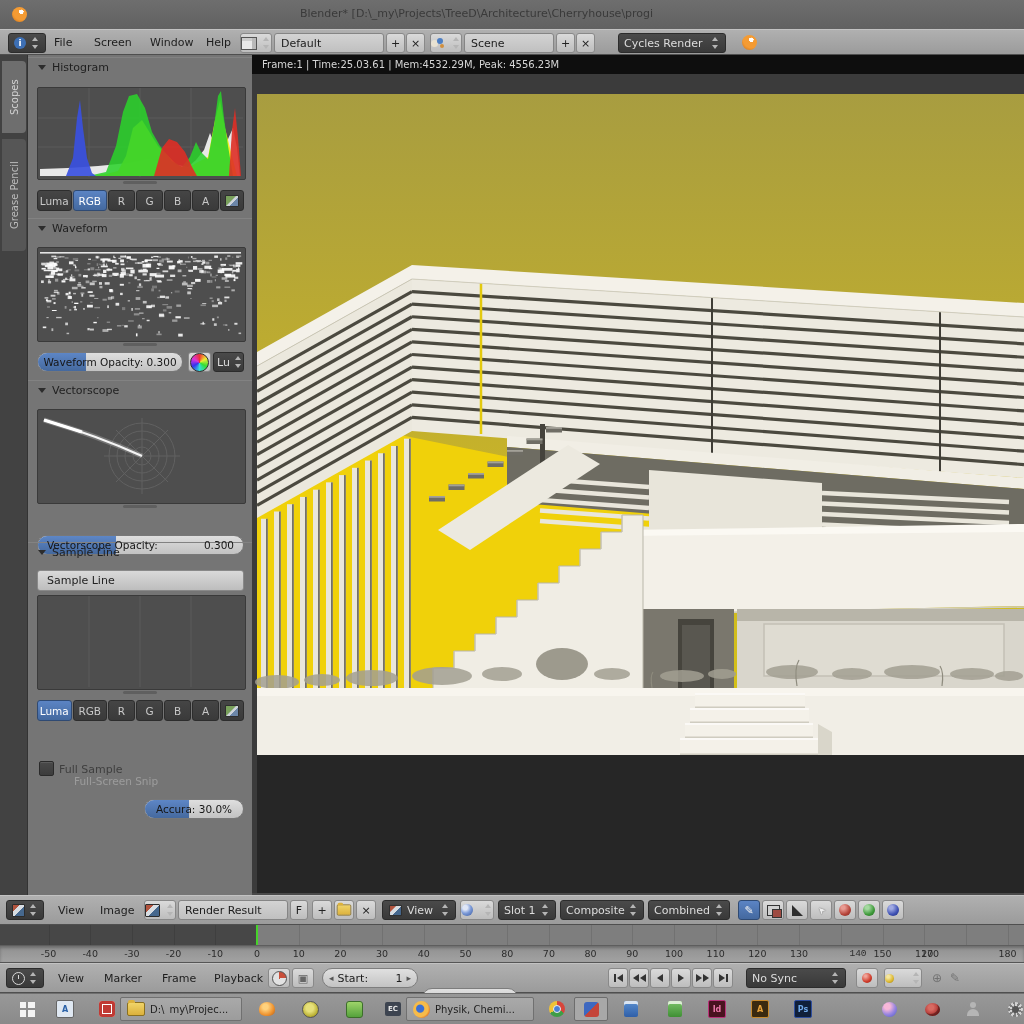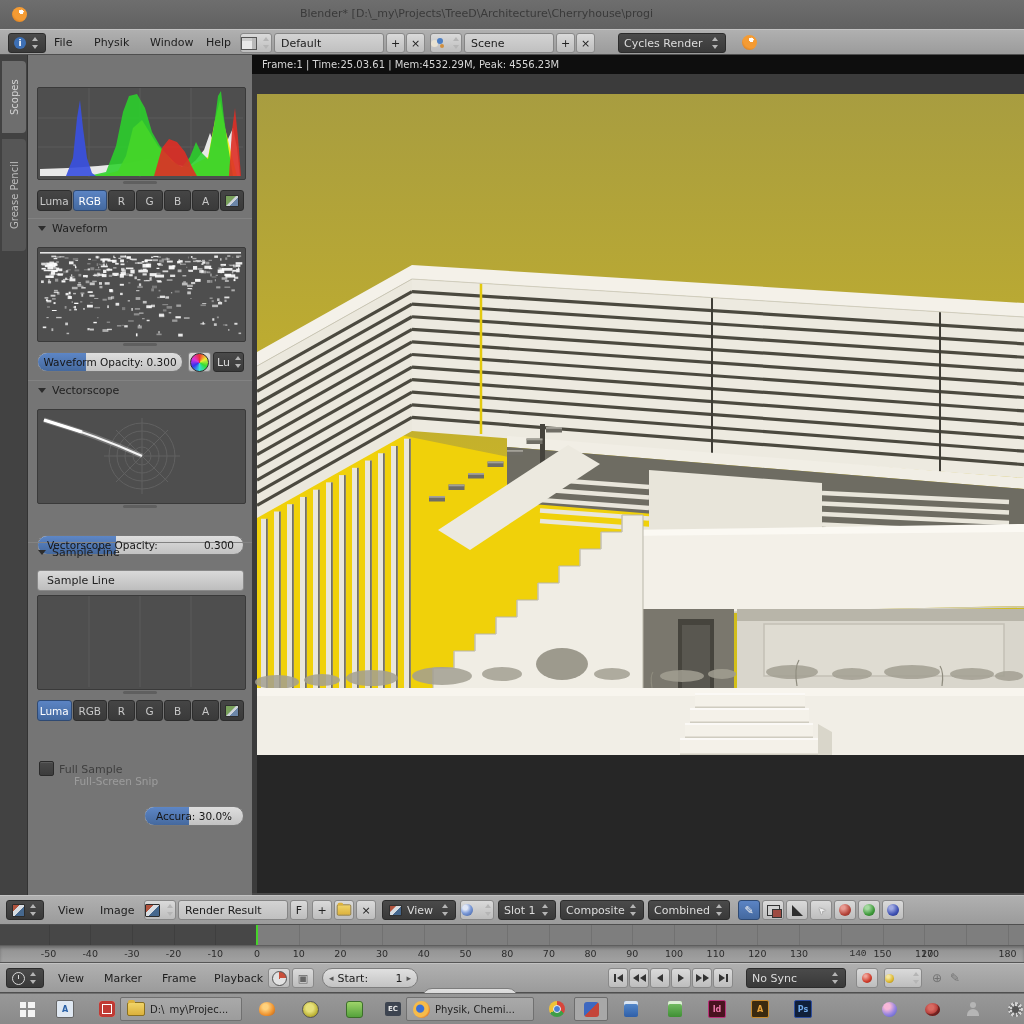--- a/index.html
+++ b/index.html
@@ -162,21 +162,21 @@
     <span class="abs" id="logo-title"><span class="ic-blender"></span></span>
     <div class="abs nowrap" id="title-text">Blender* [D:\_my\Projects\TreeD\Architecture\Cherryhouse\progi</div>
   </div>
 
   <div class="abs hdrbar" id="topheader">
     <div class="abs dd-dark" style="left:8px;top:3px;width:38px;height:20px;">
       <span class="ic-info">i</span>
         <span class="ud"></span>
     </div>
     <span class="abs menu" style="left:54px;top:6px;">File</span>
-    <span class="abs menu" style="left:94px;top:6px;">Physik</span>
+    <span class="abs menu" style="left:94px;top:6px;">Screen</span>
     <span class="abs menu" style="left:150px;top:6px;">Window</span>
     <span class="abs menu" style="left:206px;top:6px;">Help</span>
 
     <div class="abs btn" style="left:240px;top:3px;width:32px;height:20px;gap:3px;">
       <span class="ic-layout"></span>
         <span class="ud"></span>
     </div>
     <div class="abs field" style="left:274px;top:3px;width:110px;height:20px;">
       <span>Default</span>
     </div>
@@ -203,20 +203,24 @@
 
   <div class="abs" id="workspace">
 
     <div class="abs" id="tabstrip">
       <div class="vtab" id="tab-scopes">Scopes</div>
       <div class="vtab" id="tab-grease">Grease Pencil</div>
     </div>
 
     <div class="abs" id="panels">
 
+      <div class="panel-h" style="top:2px;">
+        <span class="tri"></span>
+        <span>Histogram</span>
+      </div>
       <div class="canvas" style="top:32px;height:91px;">
         <svg width="205" height="89" viewBox="0 0 205 89">
           <g stroke="#5b5b5b" stroke-width="1">
             <line x1="51" y1="0" x2="51" y2="89"></line>
               <line x1="102" y1="0" x2="102" y2="89"></line>
               <line x1="153" y1="0" x2="153" y2="89"></line>
             <line x1="0" y1="30" x2="205" y2="30"></line>
               <line x1="0" y1="59" x2="205" y2="59"></line>
           </g>
           <polygon fill="#e8e8e8" points="2,88 2,81 30,80 60,78 90,75 110,71 125,74 140,77 150,79 158,72 166,62 172,45 177,58 185,62 195,40 199,60 202,88"></polygon>
@@ -690,21 +694,21 @@
           <div class="chan">G</div>
           <div class="chan">B</div>
           <div class="chan">A</div>
           <div class="chan ico">
             <span class="mini-photo"></span>
           </div>
         </div>
 
       <div class="abs checkbox" style="left:11px;top:706px;"></div>
       <span class="abs" style="left:31px;top:708px;color:#3f3f3f;">Full Sample</span>
-      <div class="slider abs" style="left:116px;top:704px;width:100px;height:20px;margin-top:7px;">
+      <div class="slider abs" style="left:116px;top:704px;width:100px;height:20px;">
         <div class="fill" id="acc-fill" style="width: 45%;"></div>
         <span class="lab">Accura: 30.0%</span>
       </div>
       <span class="abs" id="ghost-snip" style="left:46px;top:720px;">Full-Screen Snip</span>
     </div>
 
     <div class="abs" id="mainarea">
       <div class="abs" id="statsbar">
         <span>Frame:1 | Time:25.03.61 | Mem:4532.29M, Peak: 4556.23M</span>
       </div>

